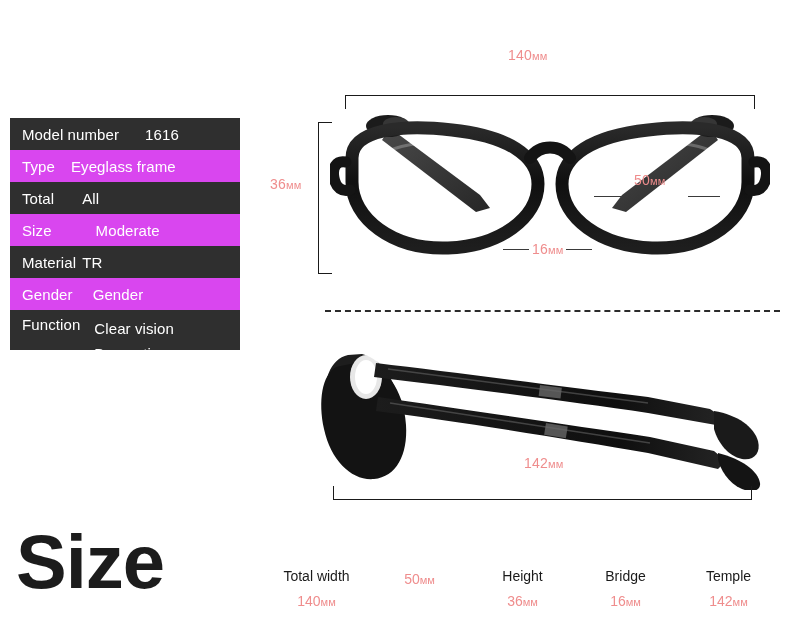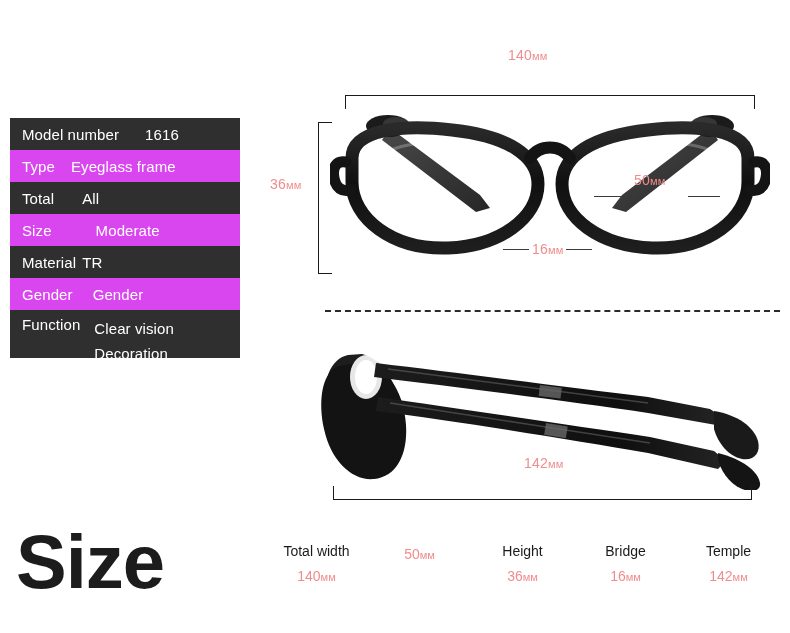--- a/index.html
+++ b/index.html
@@ -31,21 +31,21 @@
     align-items: center;
     height: 32px;
     box-sizing: border-box;
     padding-left: 12px;
     color: #ffffff;
     font-size: 15px;
     letter-spacing: 0.1px;
   }
   .spec-row.dark  { background: #2f2f2f; padding-left: 12px; }
   .spec-row.light { background: #d946ef; }
-  .spec-row.tall  { height: 48px; align-items: flex-start; padding-top: 6px; }
+  .spec-row.tall  { height: 40px; align-items: flex-start; padding-top: 6px; }
 
   .spec-key {
     flex: 0 0 auto;
     white-space: nowrap;
   }
   .spec-val {
     white-space: pre-line;
     line-height: 25px;
   }
   
@@ -119,21 +119,21 @@
   #divider-dashed {
     position: absolute;
     left: 325px; top: 310px; width: 455px; height: 0;
     border-top: 2px dashed #2b2b2b;
   }
 
   
   #measure-row {
     position: absolute;
     left: 265px;
-    top: 540px;
+    top: 565px;
     width: 515px;
     display: flex;
   }
   .measure-col {
     flex: 1 1 0;
     text-align: center;
   }
   .measure-name {
     font-size: 14px;
     color: #1a1a1a;

